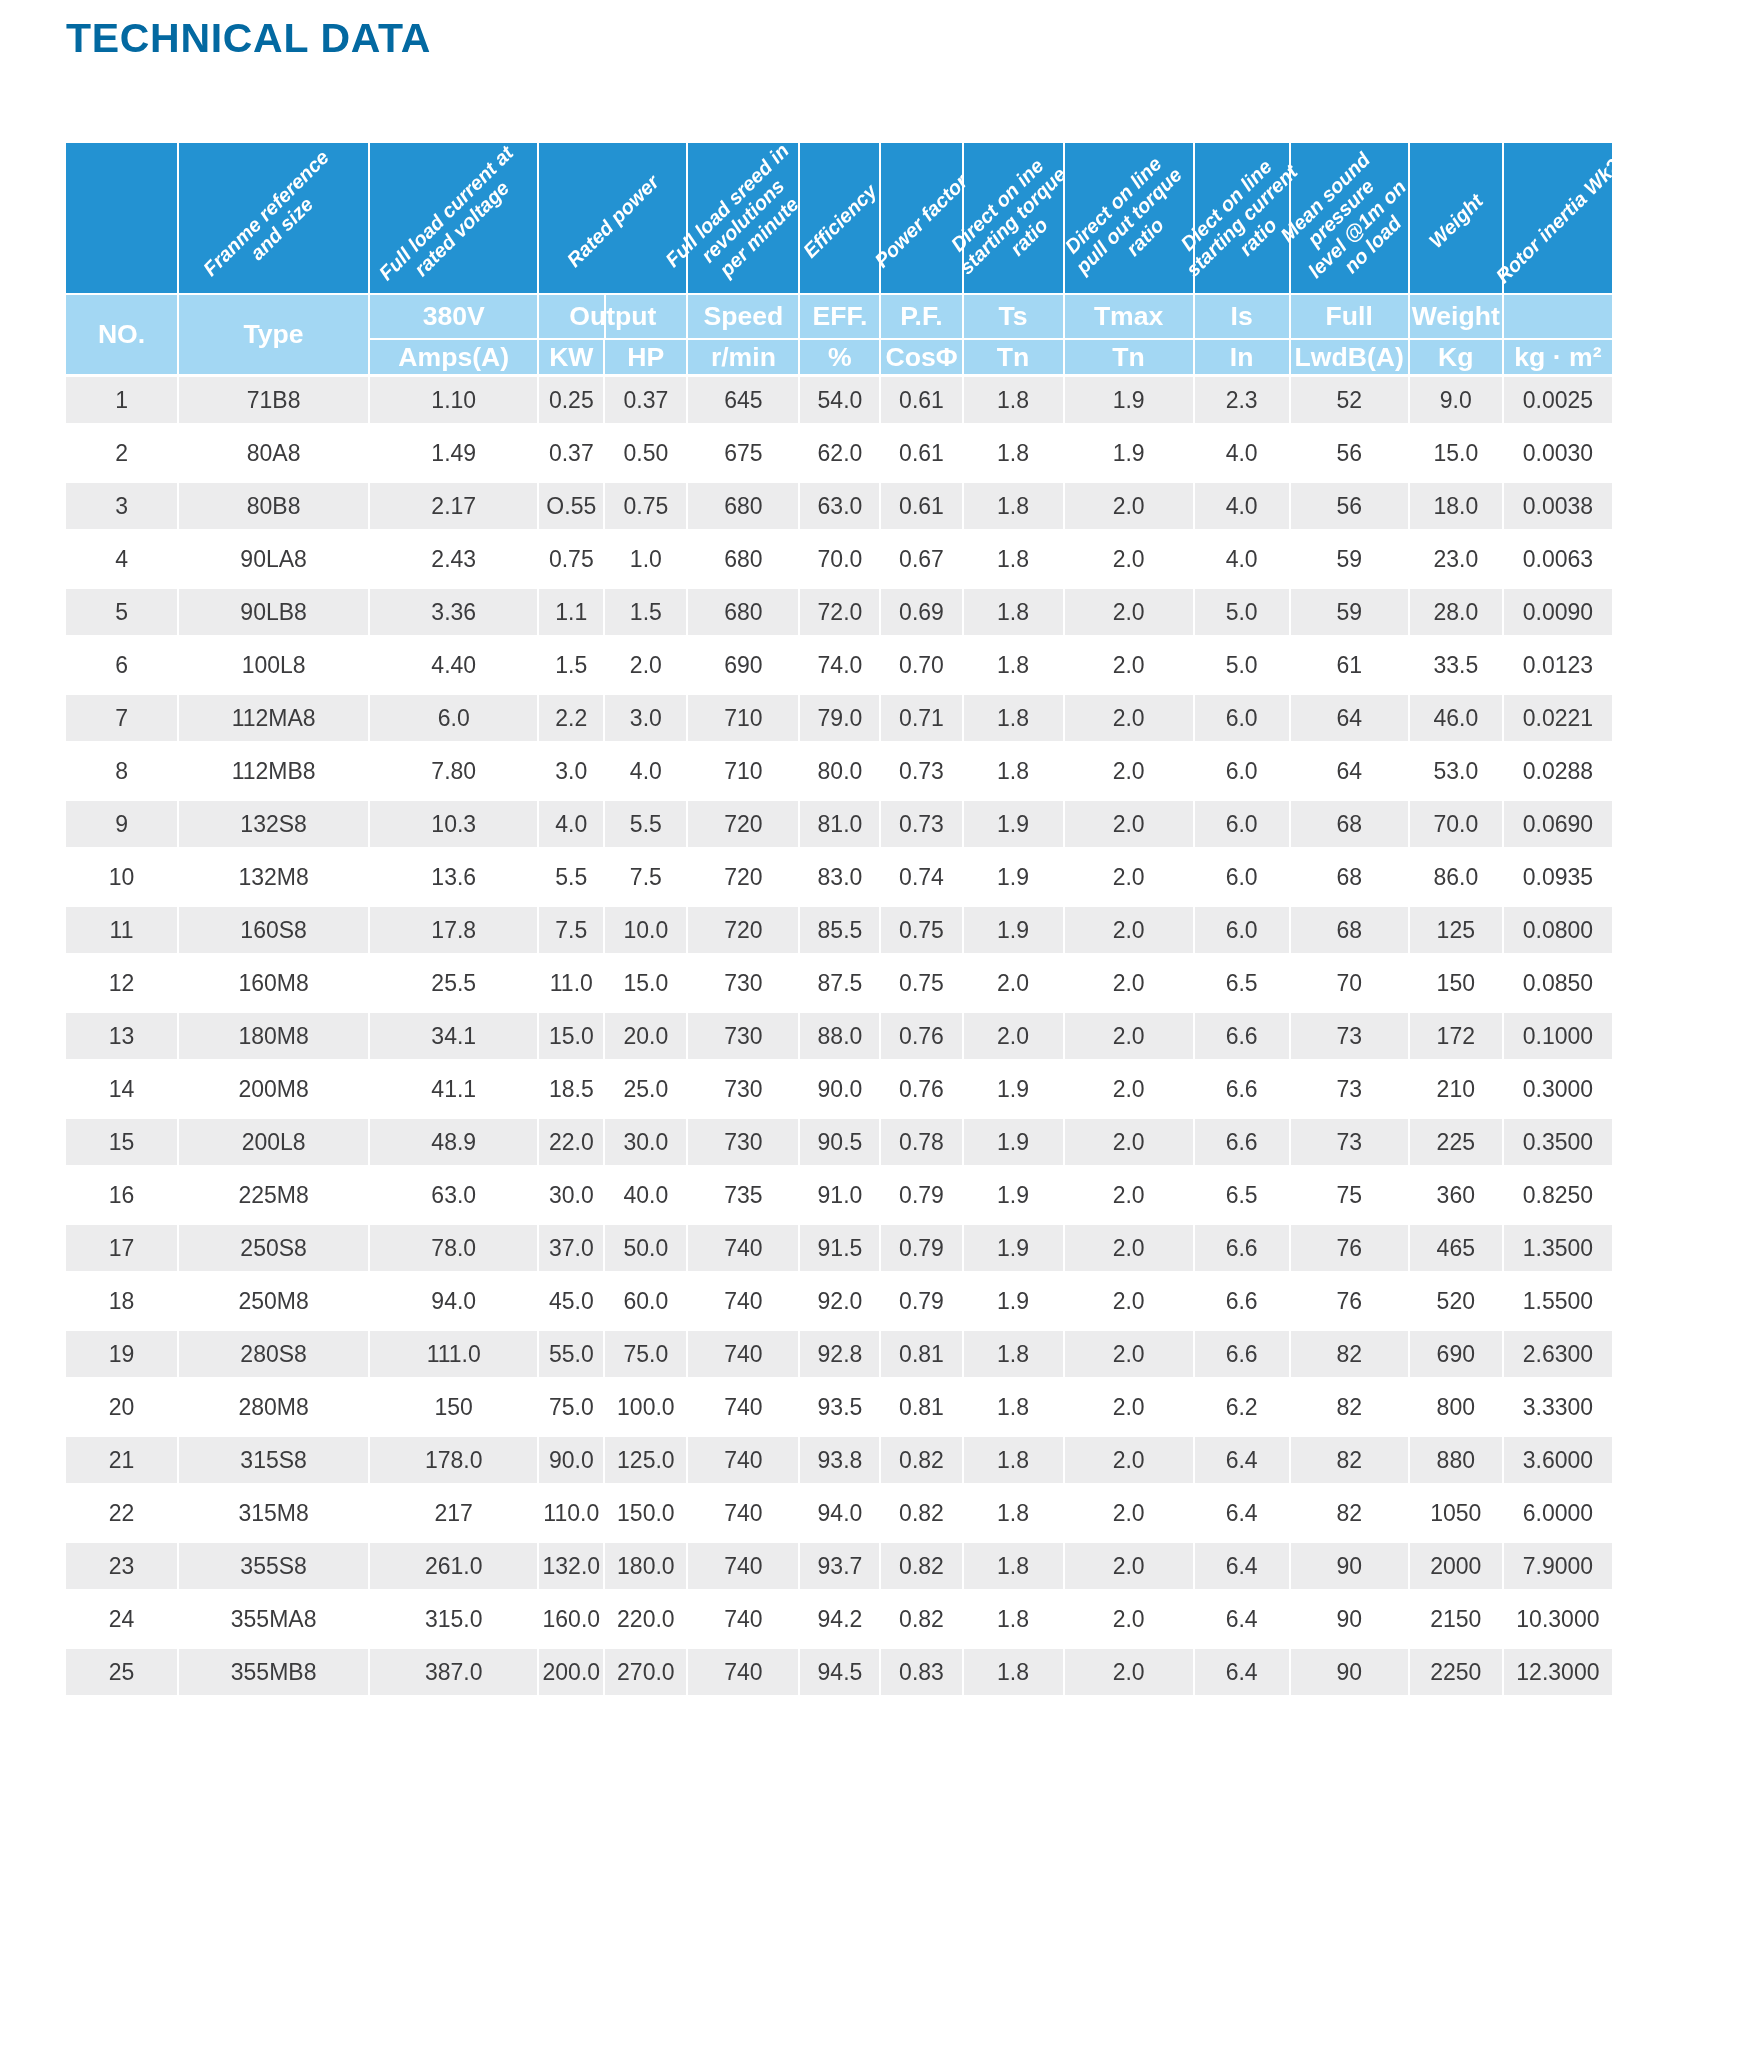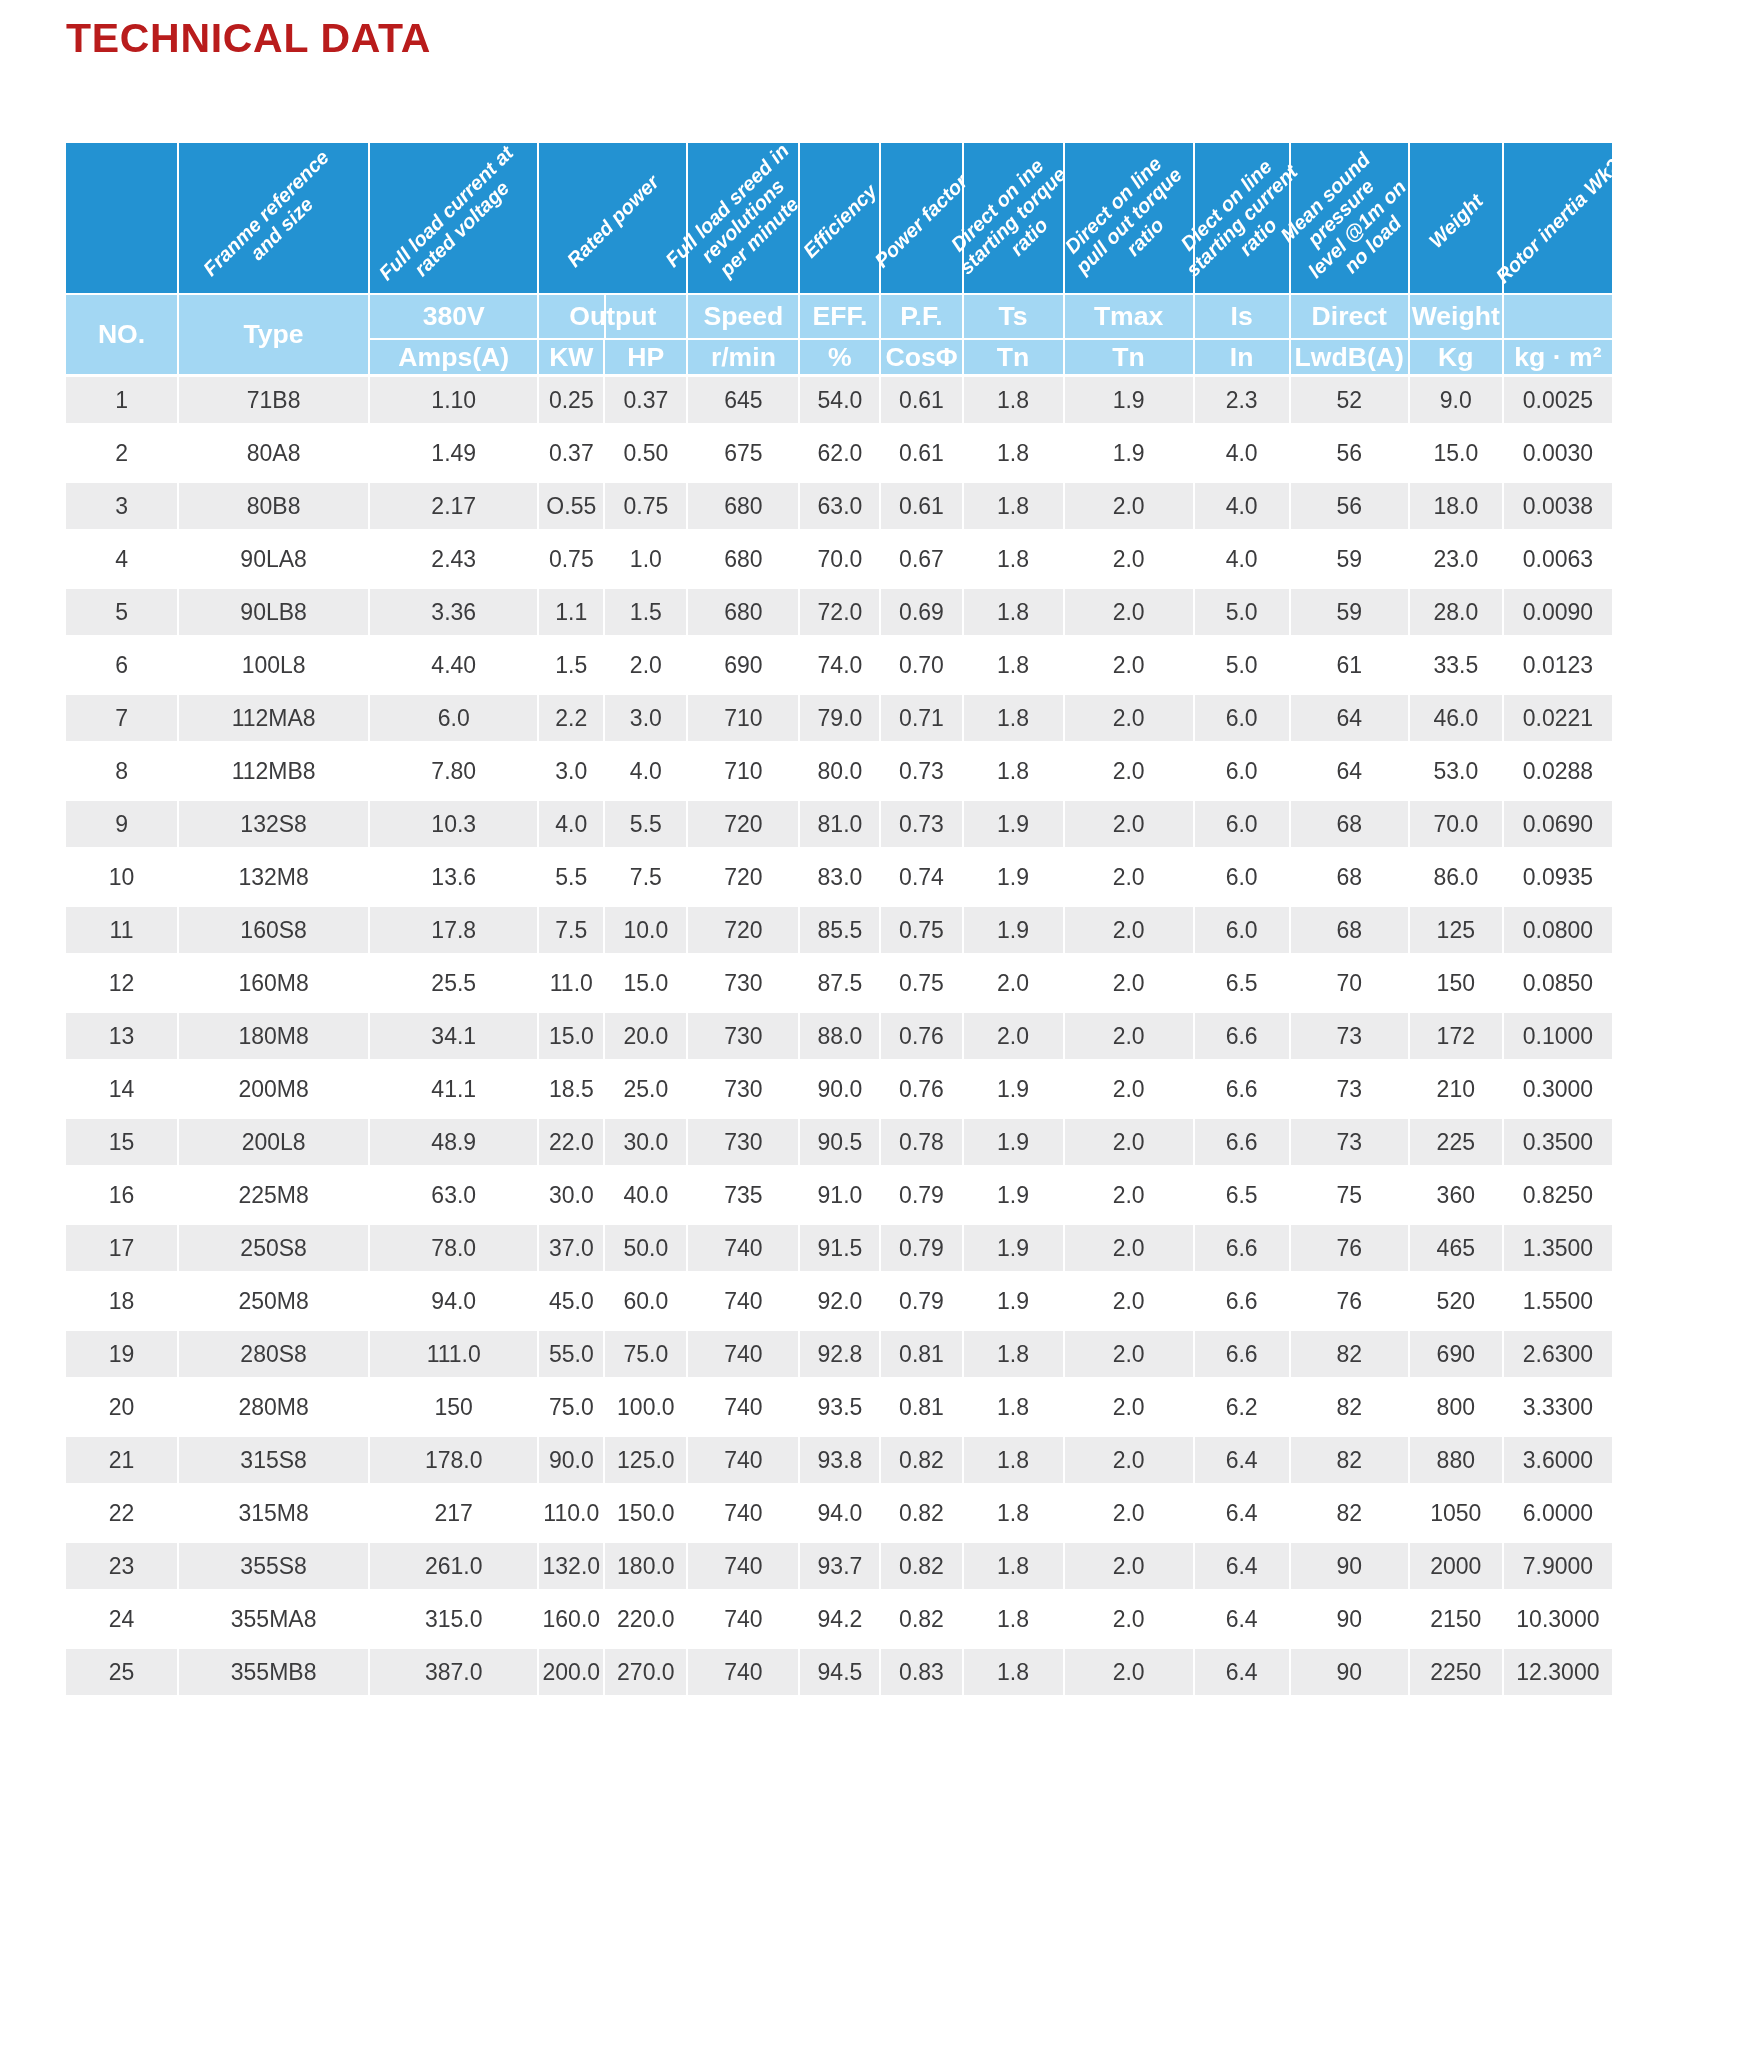--- a/index.html
+++ b/index.html
@@ -4,21 +4,21 @@
 <style>
   * { box-sizing: border-box; margin: 0; padding: 0; }
   html, body { background: #ffffff; }
   body { width: 1757px; height: 2066px; position: relative; font-family: "Liberation Sans", sans-serif; }
 
   .page { position: absolute; inset: 0; background: #fff; }
 
   .title {
     position: absolute; left: 66px; top: 15.4px;
     font-size: 41px; font-weight: bold; letter-spacing: 0.7px;
-    color: #b91c1c;
+    color: #0369a1;
   }
   .subtitle {
     position: absolute; left: 70px; top: 77px;
     font-size: 31px; font-weight: bold; word-spacing: 12.6px; letter-spacing: 0.7px;
     color: #2E8BC8; white-space: pre;
   }
 
   table.tech {
     position: absolute; left: 66px; top: 143px;
     width: 1546px; table-layout: fixed;
@@ -148,21 +148,21 @@
         <th rowspan="2" class="spanv">NO.</th>
         <th rowspan="2" class="spanv">Type</th>
         <th>380V</th>
         <th colspan="2" class="out"><span>Output</span></th>
         <th>Speed</th>
         <th>EFF.</th>
         <th>P.F.</th>
         <th>Ts</th>
         <th>Tmax</th>
         <th>Is</th>
-        <th>Direct</th>
+        <th>Full</th>
         <th>Weight</th>
         <th></th>
       </tr>
       <tr class="sub2">
         <th>Amps(A)</th>
         <th>KW</th>
         <th>HP</th>
         <th>r/min</th>
         <th>%</th>
         <th>CosΦ</th>

